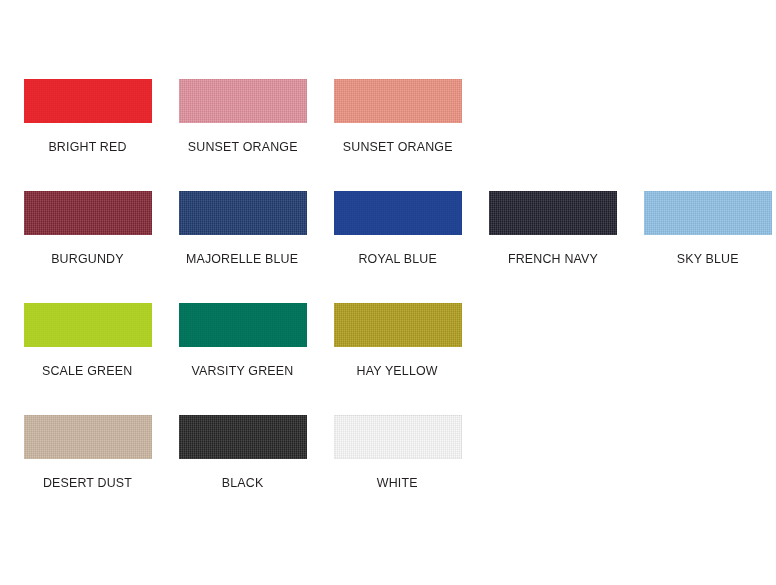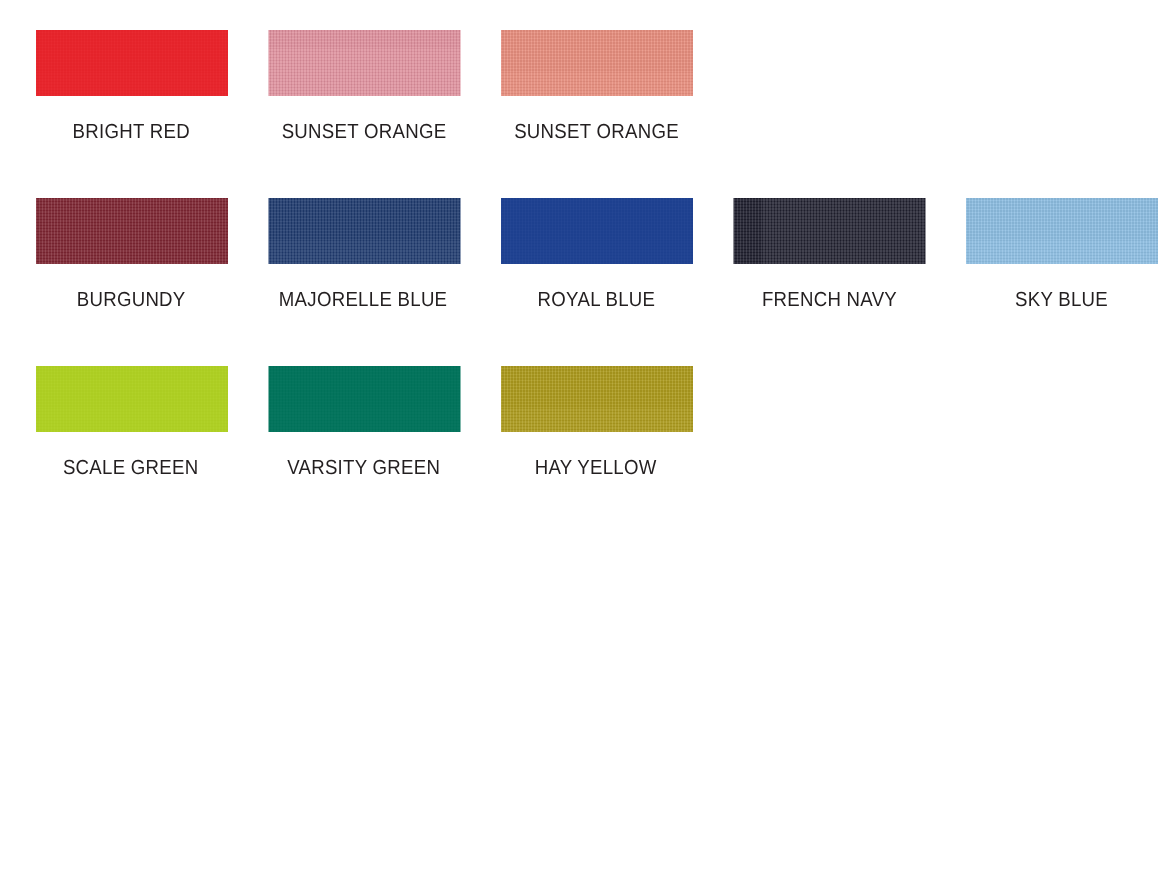--- a/index.html
+++ b/index.html
@@ -15,20 +15,21 @@
     overflow: hidden;
   }
 
   #swatch-grid {
     box-sizing: border-box;
     width: 756px;
     height: 585px;
     padding: 20px 10px 0 10px;
     display: flex;
     flex-direction: column;
+    justify-content: center;
   }
 
   .swatch-row {
     display: flex;
     flex-direction: row;
     height: 112px;
     flex: 0 0 112px;
   }
 
   .swatch-cell {
@@ -139,13 +140,27 @@
       </div>
       <div class="swatch-cell">
         <div class="swatch-chip texture-flat" title="VARSITY GREEN" style="background-color: rgb(0, 115, 91);"></div>
         <div class="swatch-label">VARSITY GREEN</div>
       </div>
       <div class="swatch-cell">
         <div class="swatch-chip texture-normal" title="HAY YELLOW" style="background-color: rgb(174, 156, 31);"></div>
         <div class="swatch-label">HAY YELLOW</div>
       </div>
     </div>
+    <div class="swatch-row">
+      <div class="swatch-cell">
+        <div class="swatch-chip texture-normal" title="DESERT DUST" style="background-color: rgb(201, 180, 159);"></div>
+        <div class="swatch-label">DESERT DUST</div>
+      </div>
+      <div class="swatch-cell">
+        <div class="swatch-chip texture-strong" title="BLACK" style="background-color: rgb(36, 36, 36);"></div>
+        <div class="swatch-label">BLACK</div>
+      </div>
+      <div class="swatch-cell">
+        <div class="swatch-chip texture-strong texture-light-edge" title="WHITE" style="background-color: rgb(247, 247, 247);"></div>
+        <div class="swatch-label">WHITE</div>
+      </div>
+    </div>
   </div>
 
 </body></html>

